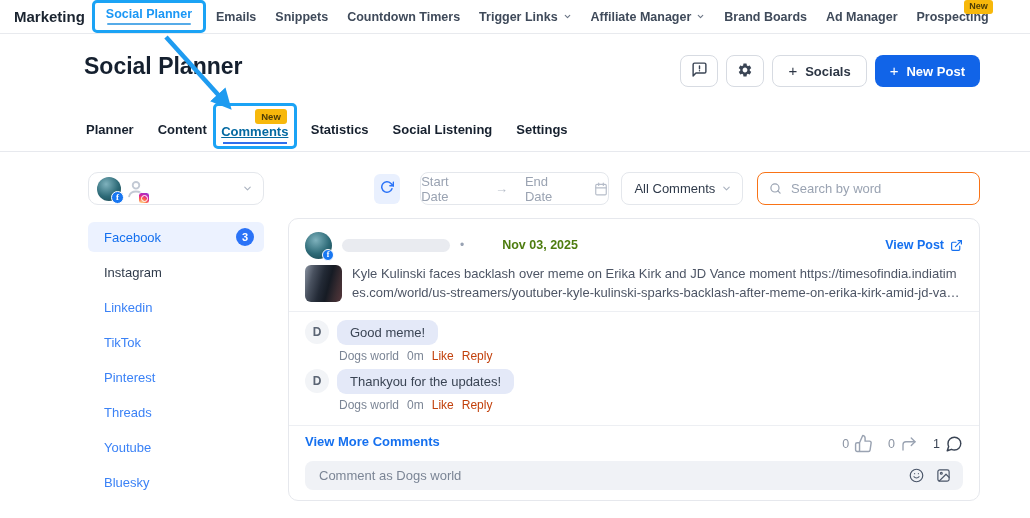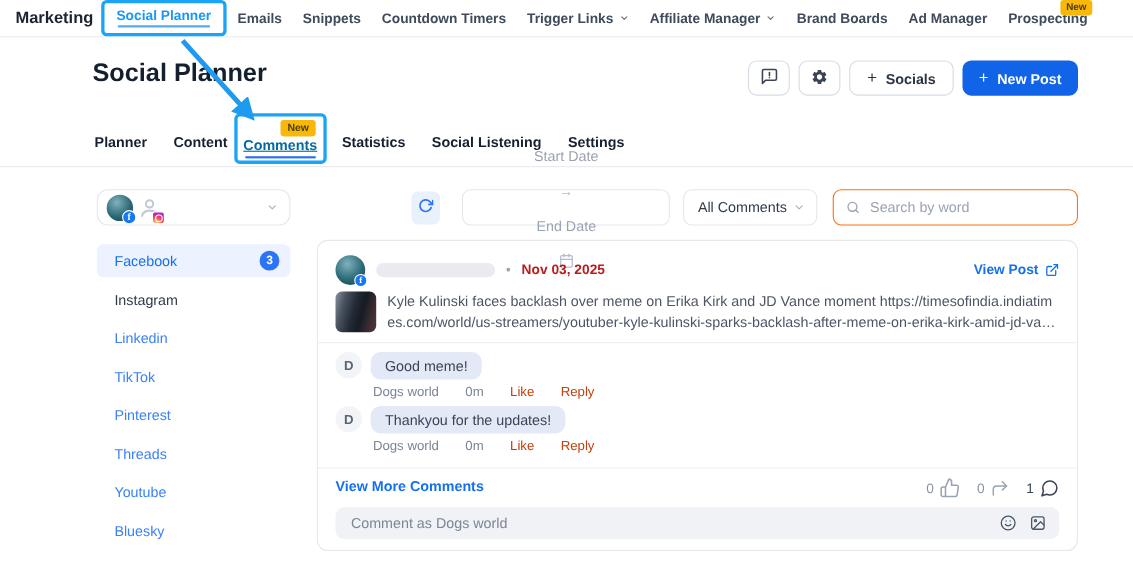--- a/index.html
+++ b/index.html
@@ -130,21 +130,21 @@
   
   .main { position:absolute; left:288px; top:172px; width:692px; }
   .filter-row { display:flex; align-items:center; height:33px; }
   .refresh-btn {
     margin-left:86px; width:30px; height:30px; border:none; border-radius:6px;
     background:#e9f0fe; display:flex; align-items:center; justify-content:center; cursor:pointer; padding:0;
   }
   .date-range {
     margin-left:20px; width:217px; height:33px; border:1px solid #e4e7ec; border-radius:8px;
     background:#fff; display:flex; align-items:center; justify-content:center; gap:17px;
-    font-size:13px; color:#9aa3b2; cursor:pointer;flex-direction:column;
+    font-size:13px; color:#9aa3b2; cursor:pointer;
   }
   .range-arrow { color:#b6bdc9; font-size:13px; }
   .select-box {
     margin-left:12px; width:136px; height:33px; border:1px solid #e4e7ec; border-radius:8px;
     background:#fff; display:flex; align-items:center; padding:0 10px 0 12px;
     font-size:13px; color:#2f3a4a; cursor:pointer;
   }
   .search-box {
     margin-left:14px; flex:1; height:33px; border:1px solid #f97316; border-radius:8px;
     background:#fff; display:flex; align-items:center; padding:0 10px 0 11px; gap:7px;
@@ -156,40 +156,40 @@
   .search-box input::placeholder { color:#9aa3b2; }
 
   
   .card { margin-top:13px; border:1px solid #e6e8ed; border-radius:10px; background:#fff; padding:12px 16px 10px; }
   .post-head { display:flex; align-items:center; gap:10px; height:28px; }
   .post-avatar { position:relative; width:27px; height:27px; border-radius:50%; flex:none;
     background:radial-gradient(circle at 40% 30%, #7fb2bd, #2d6a77 55%, #173f49 100%); }
   .post-avatar .badge-fb { width:12px; height:12px; right:-2px; bottom:-2px; font-size:8px; }
   .name-blur { width:108px; height:13px; border-radius:7px; background:#e9ebf0; }
   .dot { color:#98a2b3; font-size:12px; }
-  .post-date { font-size:12.5px; font-weight:600; color:#b91c1c; }
+  .post-date { font-size:12.5px; font-weight:600; color:#4d7c0f;margin-left:28px; }
   .view-post { margin-left:auto; display:flex; align-items:center; gap:6px; color:#1570ef; font-size:12.5px; font-weight:700; cursor:pointer; }
   .post-body { display:flex; gap:10px; margin-top:6px; }
   .post-thumb { width:37px; height:37px; border-radius:6px; flex:none;
     background:linear-gradient(105deg,#8a93a1 0%,#4a5260 22%,#232a36 45%,#161b24 62%,#3a2c31 82%,#55363b 100%); }
   .post-text {
     flex:1; font-size:13px; line-height:18.5px; color:#4d5565;
     display:-webkit-box; -webkit-line-clamp:2; -webkit-box-orient:vertical;
     overflow:hidden; word-break:break-all;
   }
   .card-divider { height:1px; background:#edeff3; margin:9px -16px 0; }
   .comments { margin-top:8px; }
   .comment { display:flex; gap:8px; }
   .comment + .comment { margin-top:6px; }
   .c-avatar {
     width:24px; height:24px; border-radius:50%; background:#f2f4f7; color:#5b6574;
     font-size:12px; font-weight:600; display:flex; align-items:center; justify-content:center; flex:none;
   }
   .c-bubble { display:inline-block; background:#e4e9f8; border-radius:9px; padding:5px 13px; font-size:13px; color:#3a4454; }
-  .c-meta { margin-top:4px; display:flex; gap:24px; font-size:12px; color:#7b8595; padding-left:2px; }
+  .c-meta { margin-top:4px; display:flex; gap:8px; font-size:12px; color:#7b8595; padding-left:2px; }
   .c-meta .strong { color:#c2410c; font-weight:400; cursor:pointer; }
   .actions-row { margin-top:8px; display:flex; align-items:flex-start; }
   .view-more { font-size:13px; font-weight:700; color:#1570ef; cursor:pointer; }
   .reactions { margin-left:auto; display:flex; align-items:center; gap:15px; }
   .reaction { display:flex; align-items:center; gap:5px; font-size:12.5px; color:#8b94a3; cursor:pointer; }
   .reaction .ric { display:flex; color:#9aa3b2; }
   .reaction.active { color:#3a4454; }
   .reaction.active .ric { color:#3a4454; }
   .comment-input { margin-top:8px; background:#f0f2f6; border-radius:8px; height:29px; display:flex; align-items:center; padding:0 12px; gap:12px; }
   .comment-input input { flex:1; border:none; background:transparent; outline:none; font-size:13px; color:#15803d; font-family:inherit; }

